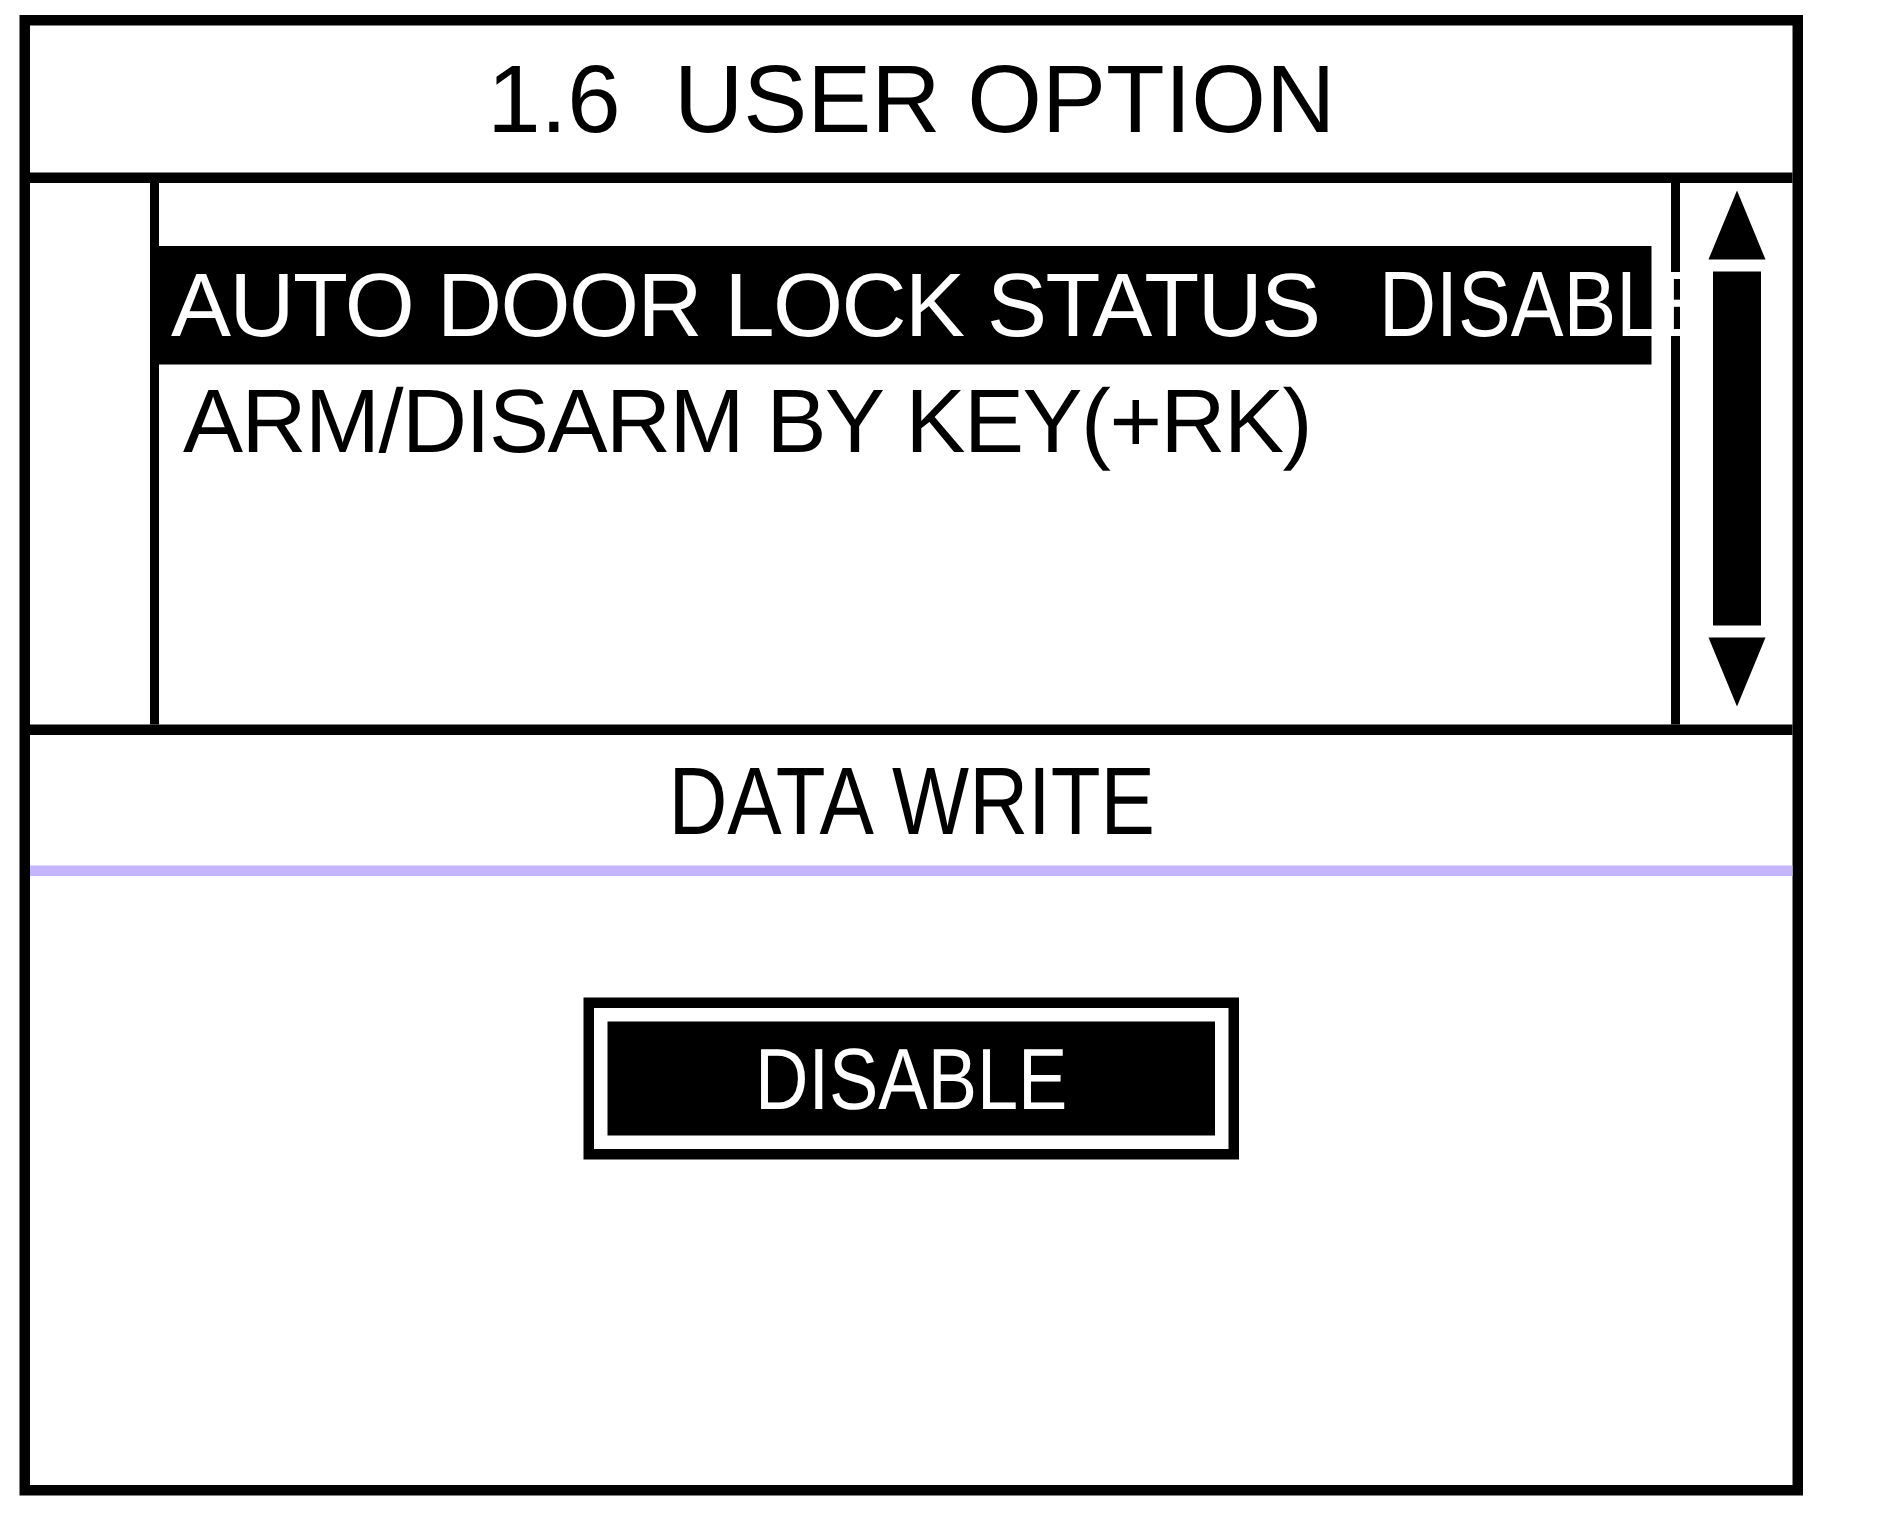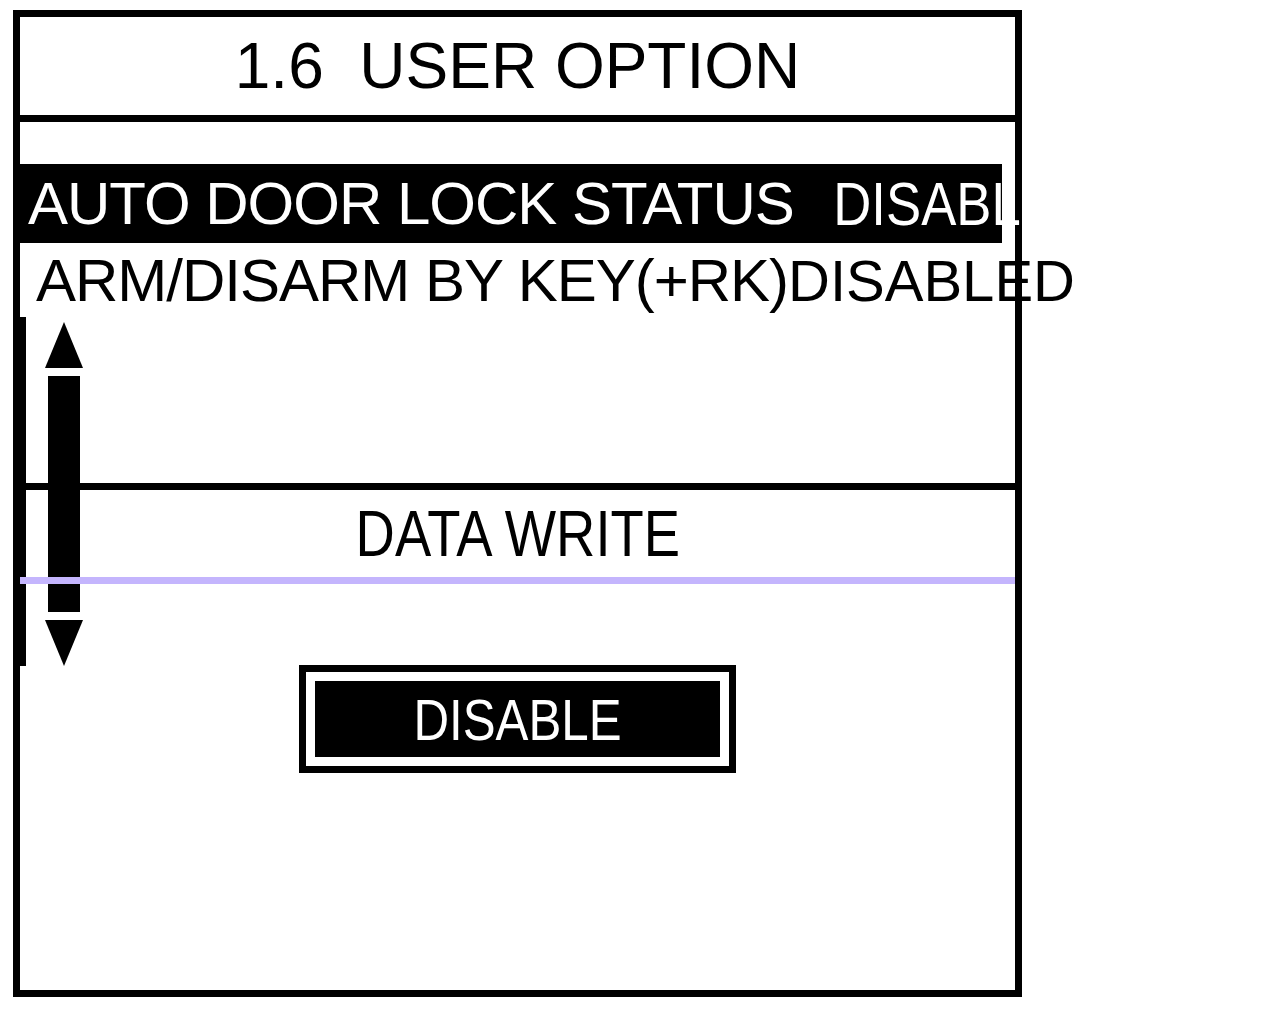--- a/index.html
+++ b/index.html
@@ -8,36 +8,36 @@
     width: 1264px; height: 1012px;
     background: #ffffff;
     font-family: "Liberation Sans", "DejaVu Sans", sans-serif;
     color: #000000;
     overflow: hidden;
   }
   .screen { position: relative; width: 1264px; height: 1012px; background: #fff; }
 
   .frame {
     position: absolute; left: 13px; top: 10px;
-    width: 1009px; height: 987px;
+    width: 1189px; height: 987px;
     border: 7px solid #000;
     display: flex; flex-direction: column;
     background: #fff;
     justify-content: space-between;
   }
 
   
   .title-bar {
     height: 105px; border-bottom: 7px solid #000;
     display: flex; align-items: center; justify-content: center;
   }
   .title-bar .txt { font-size: 64px; white-space: pre; letter-spacing: 0px; }
 
   
-  .list-section { height: 368px; border-bottom: 7px solid #000; display: flex; flex-direction: column; }
+  .list-section { height: 368px; border-bottom: 7px solid #000; display: flex; }
   .left-col { width: 86px; border-right: 6px solid #000; }
   .list-area { flex: 1; padding-top: 42px; min-width: 0; }
   .row {
     height: 79px; display: flex; align-items: center;
     justify-content: space-between;
     padding: 0 14px 0 8px;
     font-size: 60px; white-space: nowrap;
   }
   .row.selected { background: #000; color: #fff; margin-right: 13px; }
   .row.second { height: 74px; padding-left: 16px; }
@@ -102,21 +102,20 @@
     <div class="list-section">
       <div class="left-col"></div>
 
       <div class="list-area">
         <div class="row selected">
           <span class="lbl">AUTO DOOR LOCK STATUS</span>
           <span class="val val-cond">DISABLE</span>
         </div>
         <div class="row second">
           <span class="lbl">ARM/DISARM BY KEY(+RK)</span>
-          <span class="val">DISABLED</span>
         </div>
       </div>
 
       <div class="scroll-col">
         <div class="tri-up"></div>
         <div class="scroll-thumb"></div>
         <div class="tri-down"></div>
       </div>
     </div>
 

